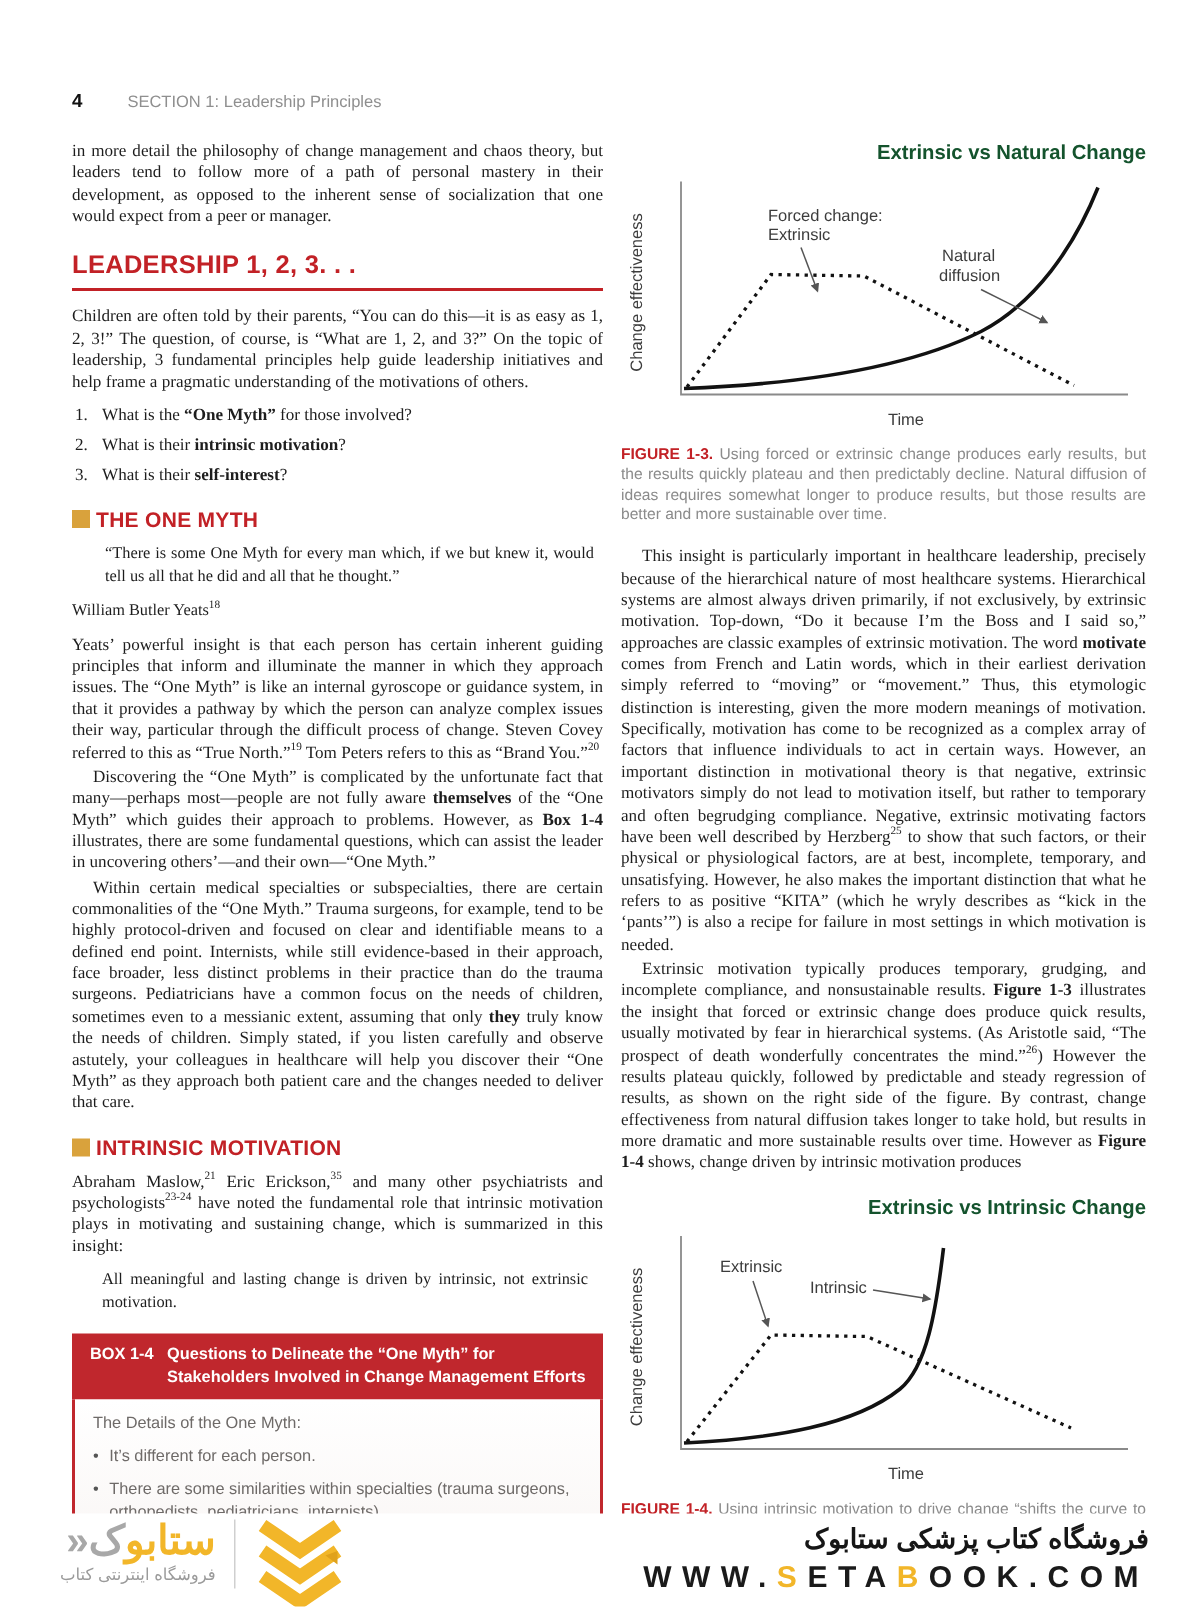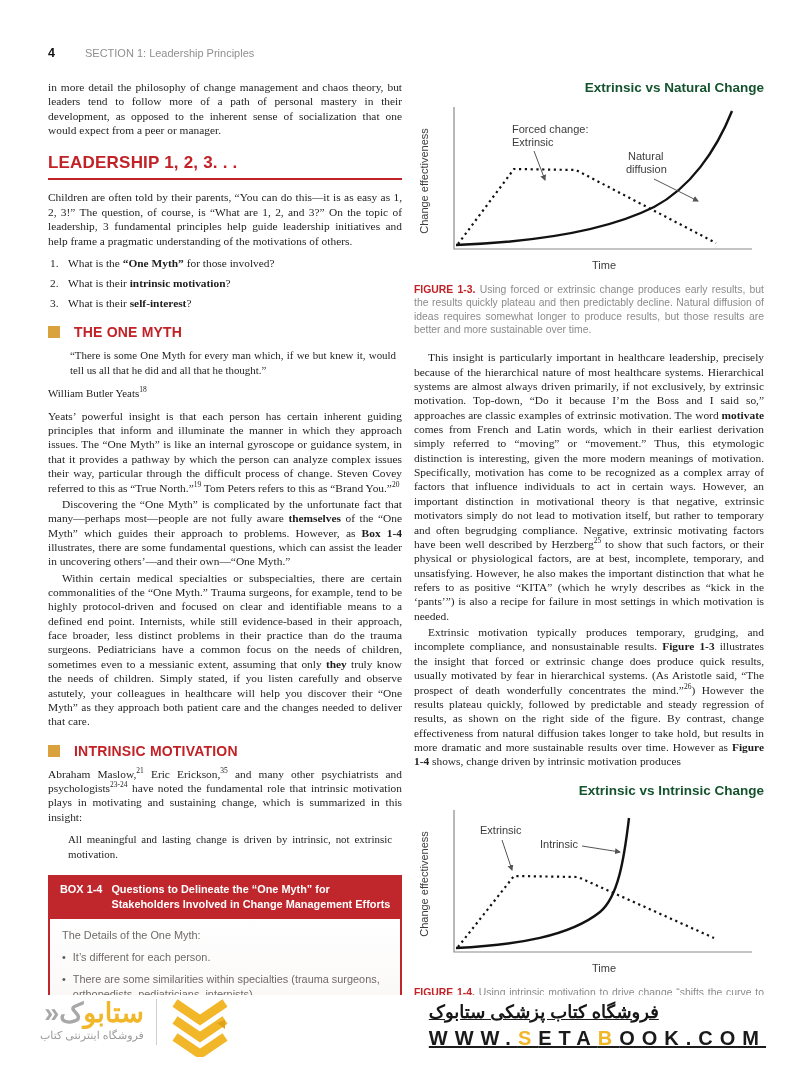--- a/index.html
+++ b/index.html
@@ -1,32 +1,32 @@
 <!DOCTYPE html>
 <html><head>
 <meta charset="utf-8">
 <style>
   * { margin:0; padding:0; box-sizing:border-box; }
   html,body { background:#ffffff; }
   .sheet { width:796px; height:1060px; background:#fff; position:relative; overflow:hidden;
-           margin:2px auto; font-family:"Liberation Serif", serif; color:#1d1d1d; }
+           margin:16px auto; font-family:"Liberation Serif", serif; color:#1d1d1d; }
   .content { position:absolute; top:0; left:0; right:0; height:1013px; overflow:hidden;
              padding:44px 32px 0 48px; }
   .pagehead { font-family:"Liberation Sans", sans-serif; font-size:11px; color:#8f8f8f; margin-bottom:20px; }
   .pagehead .num { color:#111; font-weight:bold; font-size:12.5px; margin-right:30px; }
   .cols { display:flex; gap:12px; }
   .colL { width:354px; flex:none; }
   .colR { width:350px; flex:none; }
 
   p.body { font-size:11.4px; line-height:1.26; text-align:justify; margin-bottom:2px; }
   p.ind { text-indent:14px; }
 
   h1.red { font-family:"Liberation Sans", sans-serif; color:#C22126; font-size:17px; font-weight:bold;
            letter-spacing:.2px; margin:16px 0 10px; border-bottom:2px solid #C22126; padding-bottom:5px; }
-  .subhead { display:flex; align-items:center; gap:14px; margin:14px 0 8px; }
+  .subhead { display:flex; align-items:center; gap:4px; margin:14px 0 8px; }
   .subhead .sq { width:12px; height:12px; background:#D9A23C; flex:none; }
   .subhead .t { font-family:"Liberation Sans", sans-serif; color:#C22126; font-size:14px; font-weight:bold; letter-spacing:.2px; }
 
   .numlist { margin:8px 0 4px 2px; }
   .numlist .li { display:flex; font-size:11.4px; line-height:1.3; margin-bottom:5px; }
   .numlist .n { width:18px; flex:none; }
 
   .quote { margin:4px 6px 10px 22px; font-size:10.9px; line-height:1.3; text-align:justify; }
   .attrib { font-size:10.9px; margin:2px 6px 10px 0; }
 
@@ -60,21 +60,21 @@
           background:linear-gradient(180deg, rgba(120,120,120,0) 0%, rgba(120,120,120,.25) 100%); }
 
   .wm { position:absolute; left:0; right:0; bottom:0; height:67px; background:#fff;
         font-family:"Liberation Sans", sans-serif; }
   .wm-left { position:absolute; left:40px; top:4px; display:flex; gap:12px; }
   .wm-word { font-size:27px; font-weight:bold; line-height:1.05; }
   .wm-word .y { color:#F2B629; }
   .wm-word .g { color:#A8A8A8; }
   .wm-tag { color:#9a9a9a; font-size:11px; text-align:center; margin-top:2px; }
   .wm-divider { width:1px; height:46px; background:#cfcfcf; }
-  .wm-right { position:absolute; right:30px; top:6px; text-align:left;text-decoration:underline; }
+  .wm-right { position:absolute; right:30px; top:6px; text-align:right; }
   .wm-name { font-size:18px; font-weight:bold; color:#161616; }
   .wm-url { font-size:20px; font-weight:bold; letter-spacing:7px; color:#1a1a1a; margin-top:4px; }
   .wm-url .accent { color:#F2B629; }
   sup { font-size:7.5px; line-height:0; }
 </style>
 </head>
 <body>
 
 <div class="sheet">
   <div class="content">

